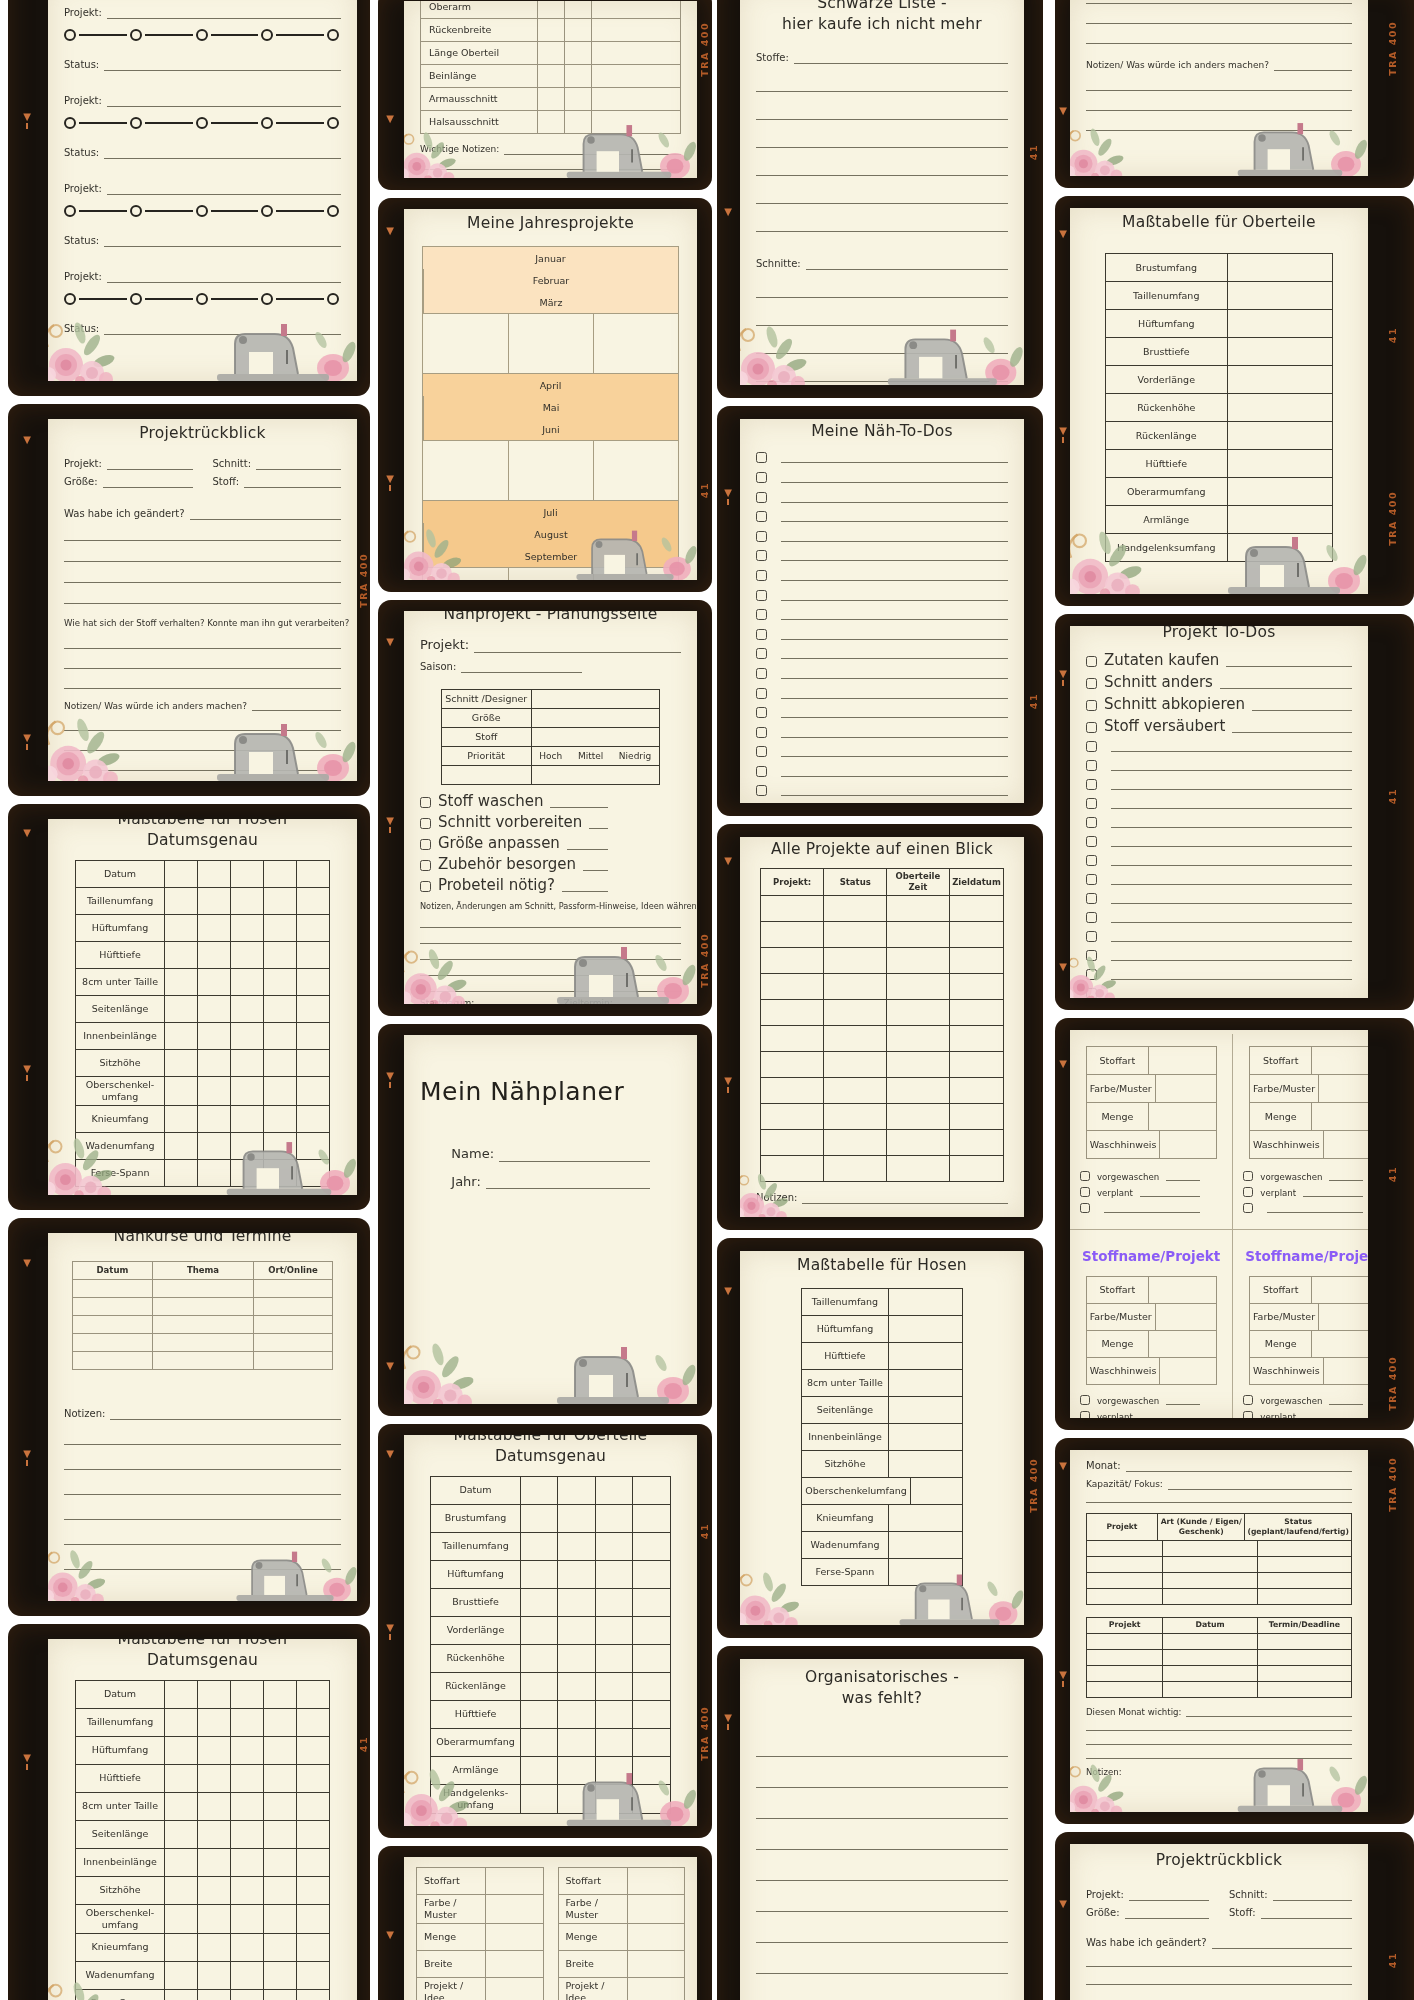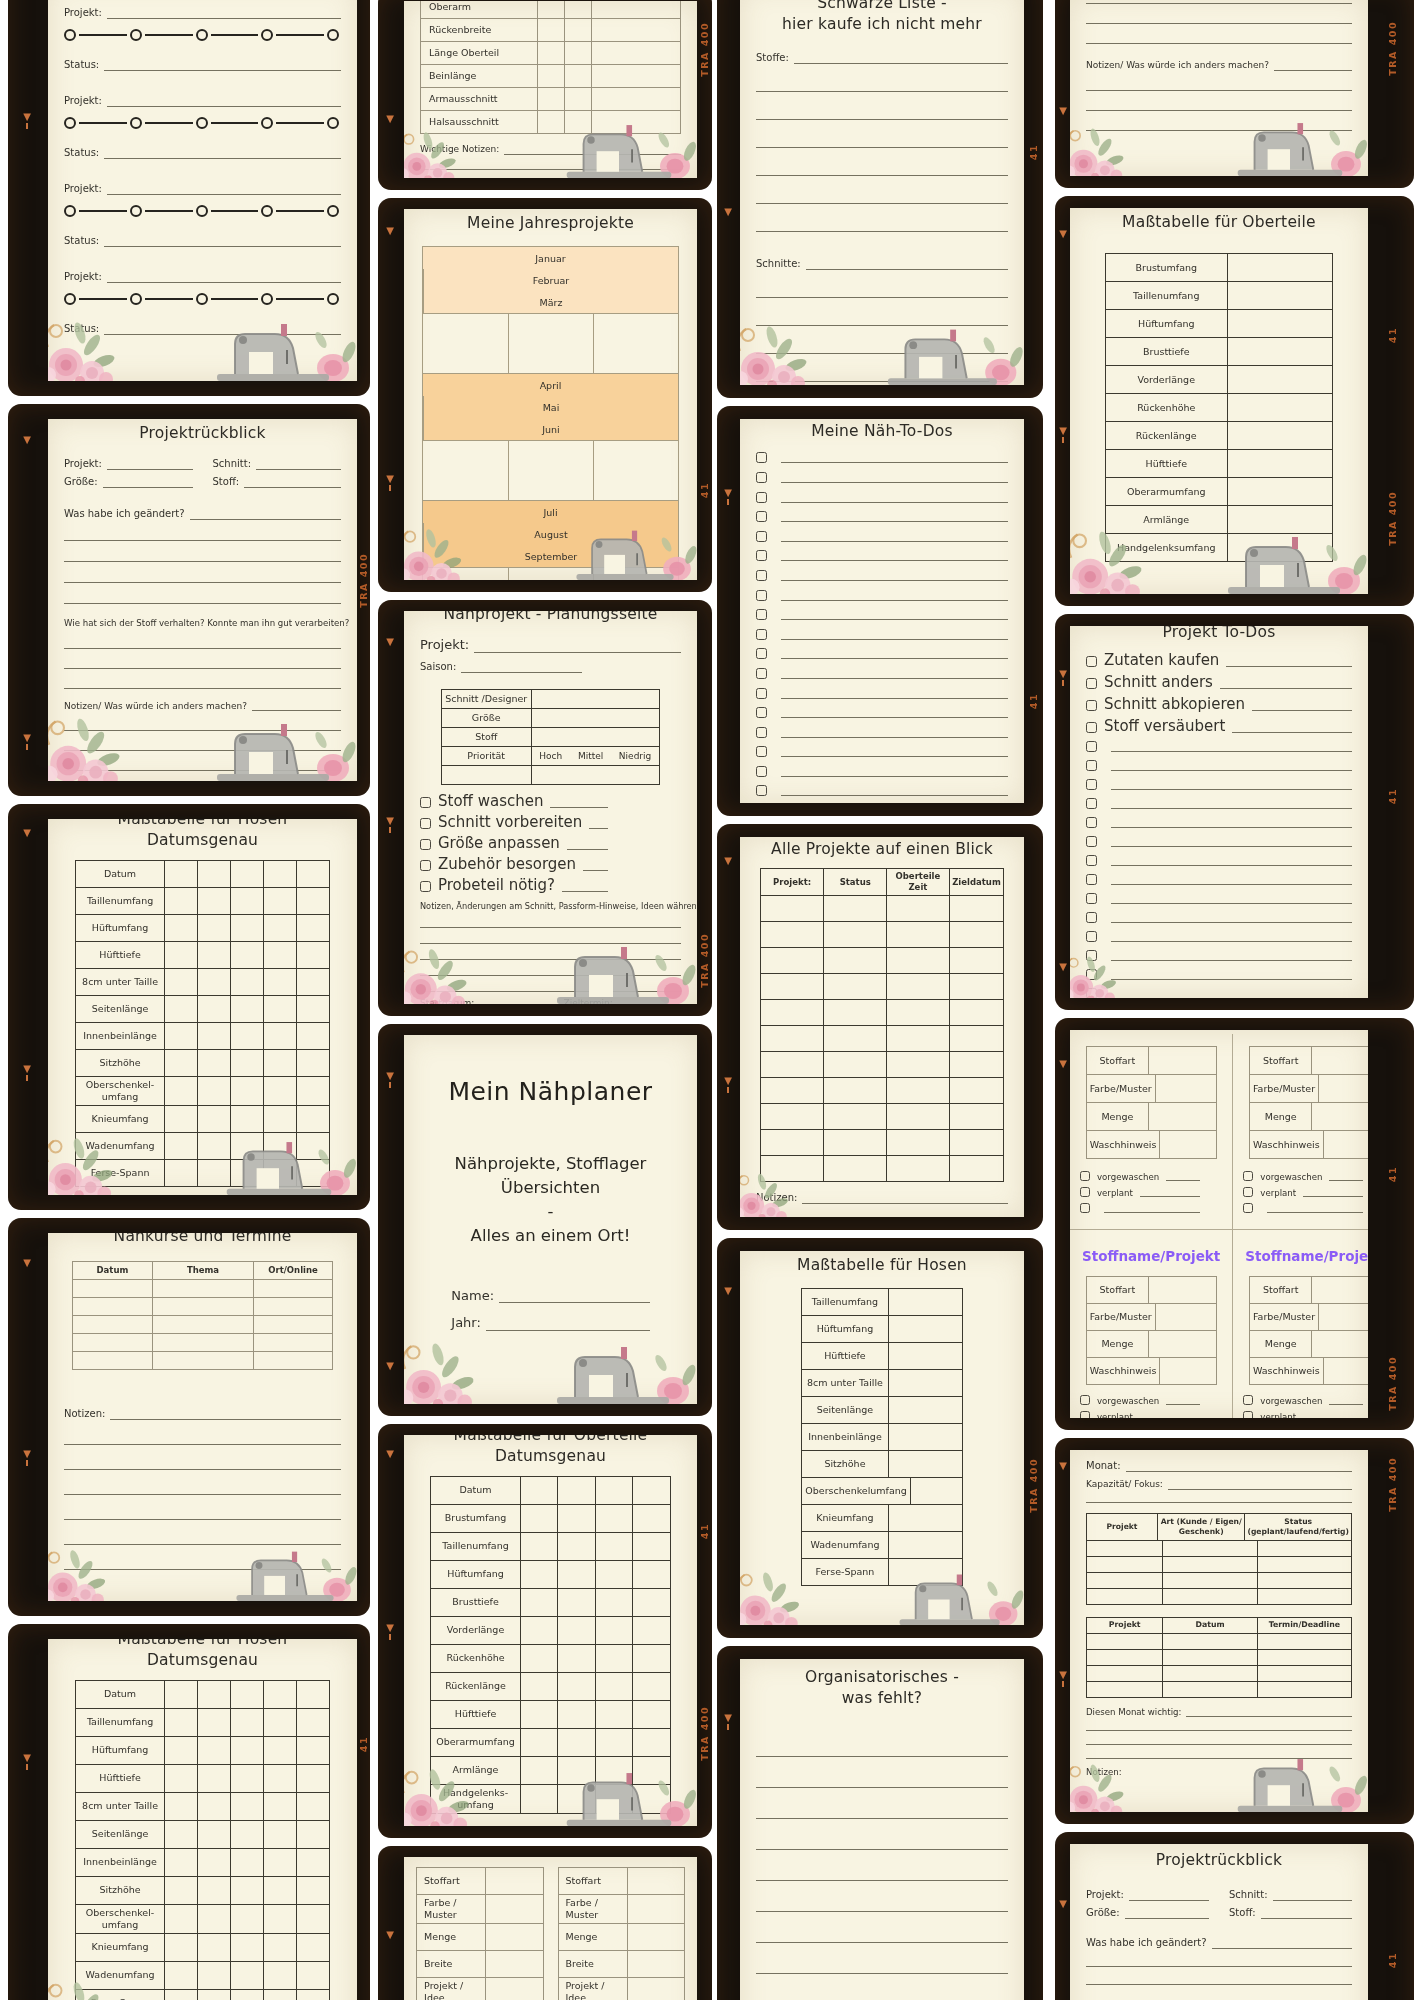--- a/index.html
+++ b/index.html
@@ -59,21 +59,21 @@
   .cal>div + div{border-top:1.2px solid #a79d82}
   .cal .hr{display:grid;grid-template-columns:1fr}
   .cal .hr div{border-left:1.2px solid #a79d82;font-size:9.5px;text-align:center;padding:6px 0 5px}
   .cal .hr div:first-child{border-left:none}
   .cal .br{display:grid;grid-template-columns:1fr 1fr 1fr;height:60px}
   .cal .br div{border-left:1.2px solid #a79d82}
   .cal .br div:first-child{border-left:none}
   .deco{position:absolute;pointer-events:none;z-index:1}
   .dl{left:-8px;bottom:-6px} .dr{right:-6px;bottom:-4px}
   .fieldgrid{display:grid;grid-template-columns:1fr 1fr;column-gap:20px;row-gap:6px}
-  .cover-title{text-align:center;font-size:25px;color:#23211c;letter-spacing:.5px}
+  .cover-title{font-size:25px;color:#23211c;letter-spacing:.5px}
   .cover-sub{text-align:center;font-size:16.5px;color:#2a2822;line-height:1.45}
   .qgrid{display:grid;grid-template-columns:1fr 1fr;margin-top:4px}
   .qgrid .q{padding:12px 10px 10px}
   .qgrid .q:nth-child(2n){border-left:1px solid #b3ab94}
   .qgrid .q:nth-child(n+3){border-top:1px solid #b3ab94}
   .stoffhead{font-size:13.5px;font-weight:bold;color:#8b5cf6;margin:6px 2px 12px}
   .prio{display:flex;justify-content:space-around;align-items:center;font-size:9px}
 </style>
 </head>
 <body>
@@ -771,26 +771,20 @@
         </svg>
     </div>
   </div>
 
   <div class="frame" style="height:392px">
     <span class="tri tl" style="top:12%">▼</span>
     <span class="tri" style="top:86%">▼</span>
     <div class="paper pad">
       <div class="cover-title" style="margin-top:42px">Mein Nähplaner</div>
 
-      <div class="cover-sub" style="margin-top:46px">
-        <div>Nähprojekte, Stofflager</div>
-        <div>Übersichten</div>
-        <div>-</div>
-        <div>Alles an einem Ort!</div>
-      </div>
       <div style="width:76%;margin:40px auto 0">
         <div class="uline" style="font-size:13px">
             <span>Name:</span>
             <i class="fl"></i>
           </div>
         <div class="uline" style="font-size:13px;margin-top:12px">
             <span>Jahr:</span>
             <i class="fl"></i>
           </div>
       </div>

